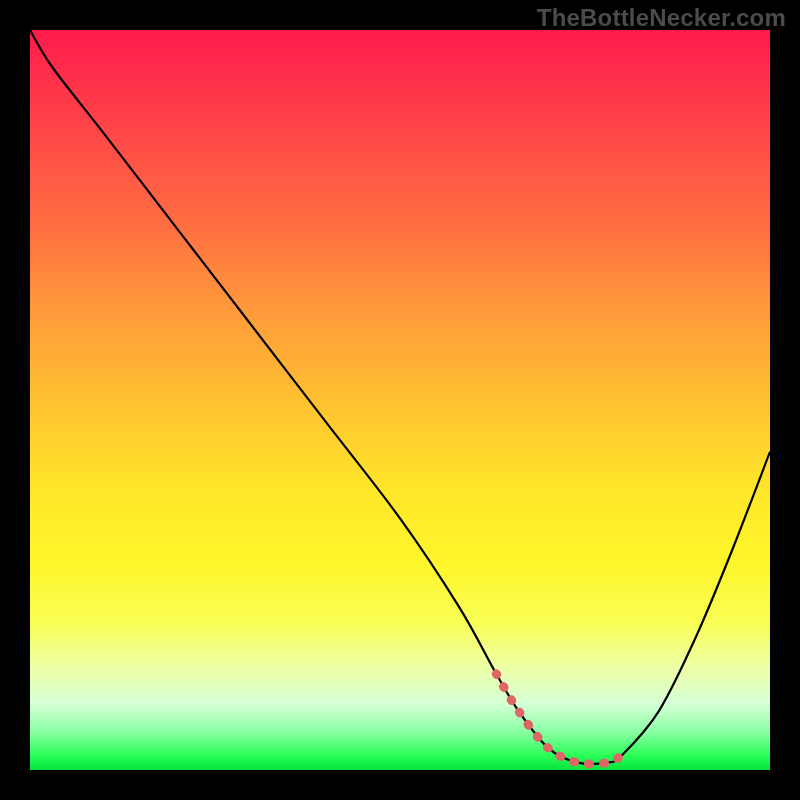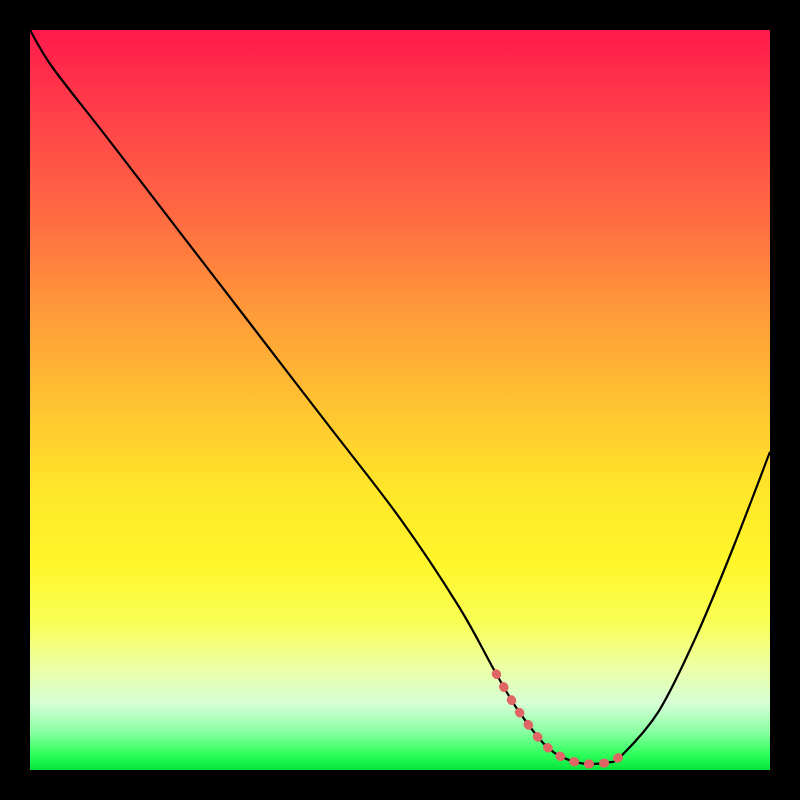--- a/index.html
+++ b/index.html
@@ -59,20 +59,21 @@
     left: 0; top: 0;
     width: 740px; height: 740px;
     z-index: 5;
   }
 </style>
 </head>
 <body>
 
 <div class="frame">
 
+  <div class="watermark">TheBottleNecker.com</div>
 
   <div class="plot">
     <div class="gradient"></div>
     <svg class="curve" viewBox="0 0 740 740" preserveAspectRatio="none">
       <path id="main-curve" d="M 0.0 0.0 C 3.7 6.2, 9.9 19.7, 22.2 37.0 C 34.5 54.3, 53.0 76.5, 74.0 103.6 C 95.0 130.7, 123.3 167.7, 148.0 199.8 C 172.7 231.9, 197.3 263.9, 222.0 296.0 C 246.7 328.1, 271.3 360.1, 296.0 392.2 C 320.7 424.3, 347.8 457.6, 370.0 488.4 C 392.2 519.2, 413.2 551.3, 429.2 577.2 C 445.2 603.1, 456.3 626.5, 466.2 643.8 C 476.1 661.1, 479.8 668.5, 488.4 680.8 C 497.0 693.1, 508.1 709.2, 518.0 717.8 C 527.9 726.4, 537.7 730.1, 547.6 732.6 C 557.5 735.1, 569.8 733.8, 577.2 732.6 C 584.6 731.4, 583.4 733.8, 592.0 725.2 C 600.6 716.6, 616.7 700.5, 629.0 680.8 C 641.3 661.1, 653.7 633.9, 666.0 606.8 C 678.3 579.7, 690.7 548.8, 703.0 518.0 C 715.3 487.2, 733.8 437.8, 740.0 421.8" fill="none" stroke="#000" stroke-width="2.2"></path>
       <path id="highlight-curve" d="M 466.2 643.8 C 469.9 650.0, 479.8 668.5, 488.4 680.8 C 497.0 693.1, 508.1 709.2, 518.0 717.8 C 527.9 726.4, 537.7 730.1, 547.6 732.6 C 557.5 735.1, 569.8 733.8, 577.2 732.6 C 584.6 731.4, 589.5 726.4, 592.0 725.2" fill="none" stroke="#e06666" stroke-width="9" stroke-linecap="round" stroke-dasharray="1 14"></path>
     </svg>
   </div>
 
 </div>

